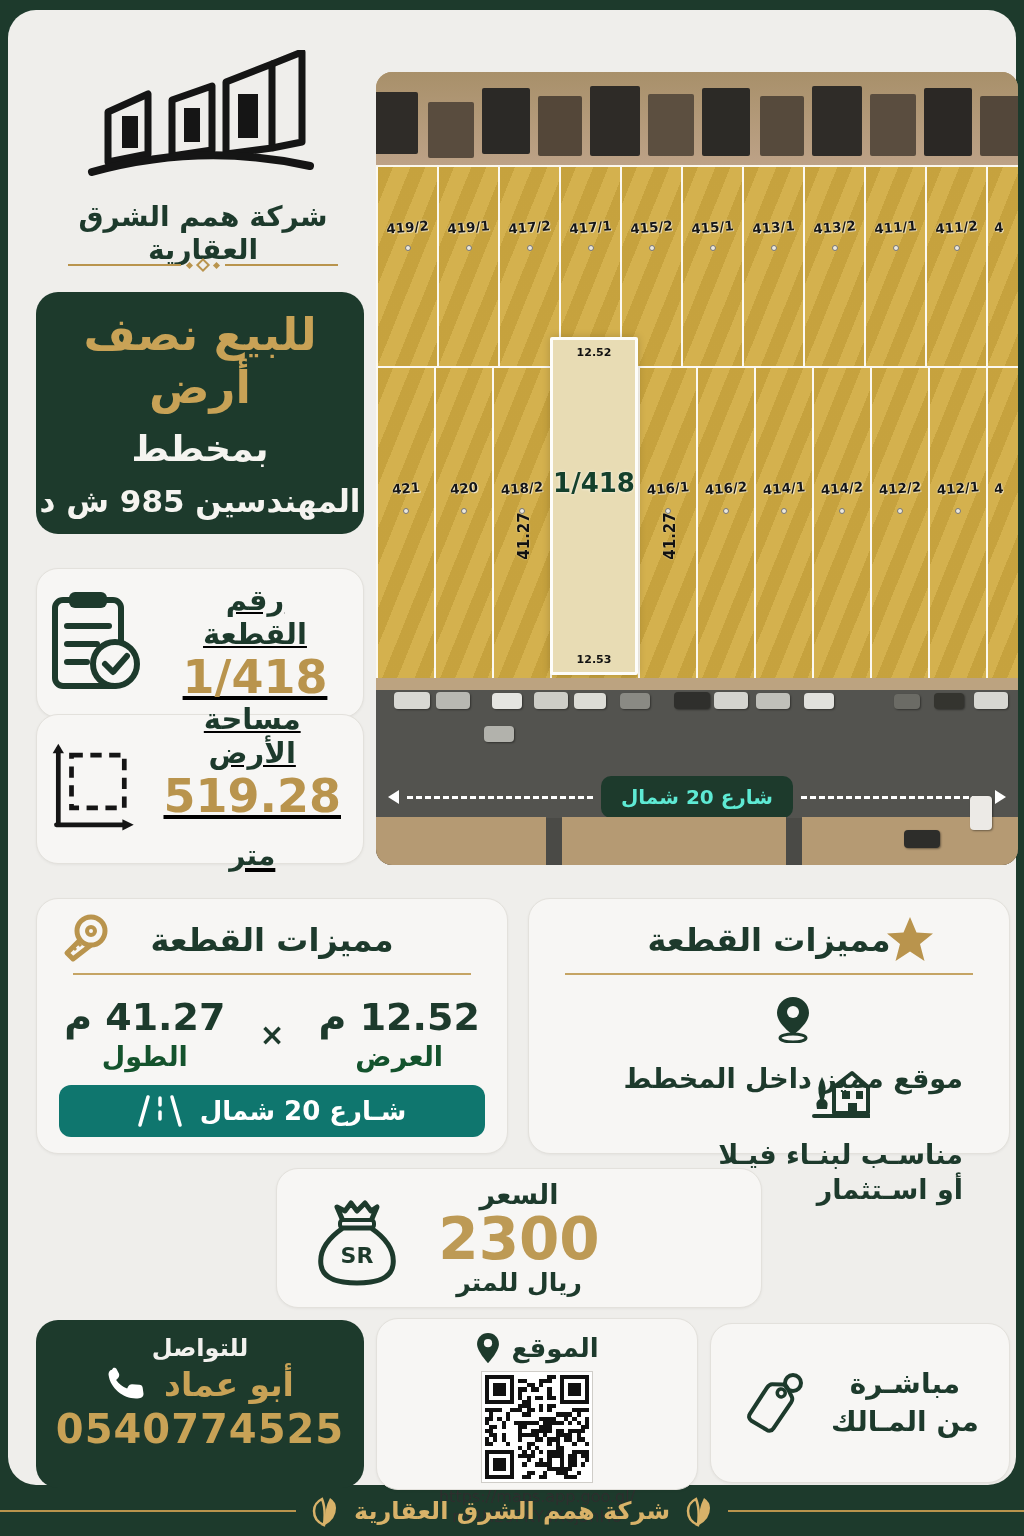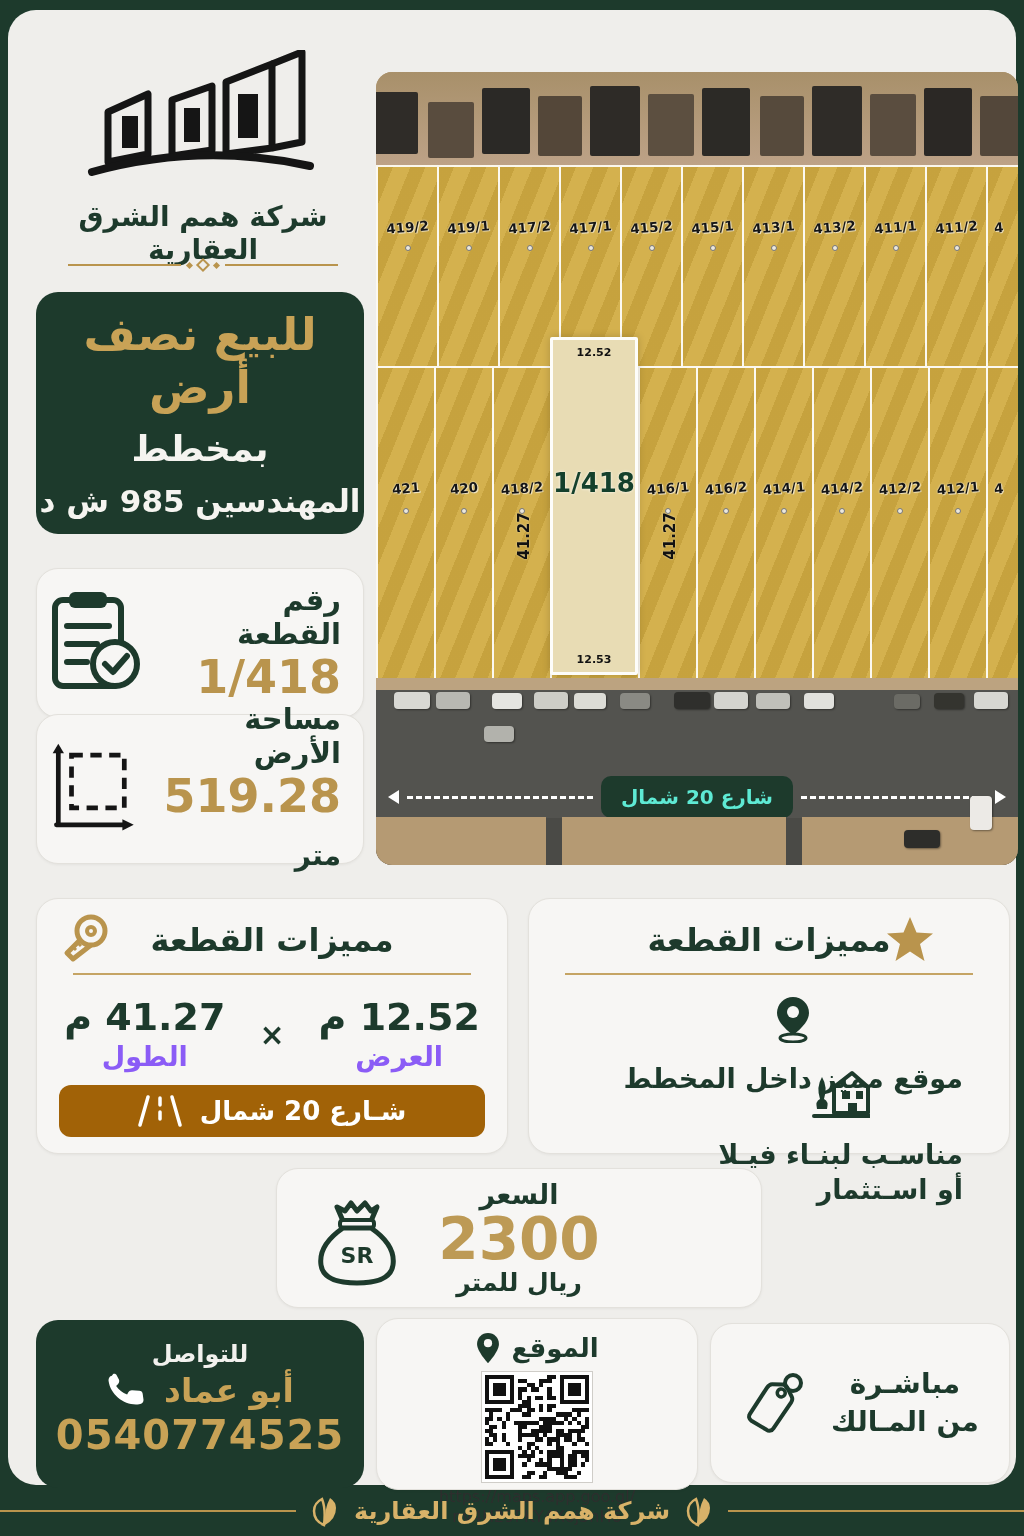--- a/index.html
+++ b/index.html
@@ -25,21 +25,21 @@
   .announce .l2 { color:#f5f4f0; font-size:36px; font-weight:bold; }
   .announce .l3 { color:#f5f4f0; font-size:31px; font-weight:bold; }
 
   
   .card { background:#f7f6f4; border:1px solid #e3e1dc; border-radius:22px;
           box-shadow:0 1px 3px rgba(0,0,0,.05); position:absolute; }
   .info-card { left:28px; width:328px; height:150px; display:flex; flex-direction:row-reverse;
                align-items:center; justify-content:flex-end; gap:26px; padding:0 22px 0 10px; }
   #card-plot { top:558px; }
   #card-area { top:704px; }
-  .info-text { text-align:right; flex:1; }
+  .info-text { text-align:center; flex:1;text-decoration:underline; }
   .info-label { color:#1d3a2c; font-size:29px; font-weight:bold; }
   .info-value { color:#b9944d; font-size:46px; font-weight:bold; line-height:1.15; }
   .info-value .unit { color:#1d3a2c; font-size:28px; font-weight:bold; }
 
   
   #map { position:absolute; top:62px; left:368px; width:642px; height:793px;
          border-radius:16px; overflow:hidden; background:#b49a74; }
   #map-topstrip { position:absolute; top:0; left:0; right:0; height:93px;
                   background:linear-gradient(#a8906a,#bda287); }
   .bldg { position:absolute; border-radius:2px; }
@@ -89,24 +89,24 @@
   #card-lengths { top:888px; left:28px; width:472px; height:256px; }
   .card-title { color:#1d3a2c; font-size:32px; font-weight:bold; text-align:center; }
   #lengths-head { position:absolute; top:22px; left:0; right:0; }
   #lengths-icon { position:absolute; top:14px; left:24px; }
   .gold-hr { position:absolute; left:36px; right:36px; height:2px; background:#c5a464; }
   #lengths-hr { top:74px; }
   #lengths-values { position:absolute; top:96px; left:0; right:0; display:flex;
                     justify-content:center; align-items:flex-start; gap:34px; }
   .dim-block { text-align:center; min-width:130px; }
   .dim-num { color:#1d3a2c; font-size:38px; font-weight:bold; }
-  .dim-sub { color:#8b5cf6; font-size:27px; font-weight:bold; margin-top:2px; }
+  .dim-sub { color:#14532d; font-size:27px; font-weight:bold; margin-top:2px; }
   .times { color:#1d3a2c; font-size:30px; font-weight:bold; margin-top:22px; }
   #lengths-street { position:absolute; left:22px; right:22px; bottom:16px; height:52px;
-                    background:#a16207; border-radius:12px; display:flex; align-items:center;
+                    background:#0f766e; border-radius:12px; display:flex; align-items:center;
                     justify-content:center; gap:18px; color:#fff; font-size:26px; font-weight:bold; }
 
   
   #card-features { top:888px; left:520px; width:482px; height:256px; }
   #features-head { position:absolute; top:22px; left:0; right:0; }
   #features-icon { position:absolute; top:16px; right:74px; }
   #features-hr { top:74px; }
   .feat-item { position:absolute; right:46px; display:flex; align-items:center; gap:18px;flex-direction:column; }
   #feat1 { top:96px; }
   #feat2 { top:158px; }
@@ -116,21 +116,21 @@
   #card-price { top:1158px; left:268px; width:486px; height:140px; }
   #price-text { position:absolute; top:10px; right:120px; left:120px; text-align:center; }
   .price-label { color:#1d3a2c; font-size:27px; font-weight:bold; }
   .price-value { color:#bd9a55; font-size:58px; font-weight:bold; line-height:1.0; }
   .price-unit { color:#1d3a2c; font-size:25px; font-weight:bold; }
   #price-icon { position:absolute; top:26px; left:36px; }
 
   
   #card-contact { position:absolute; top:1310px; left:28px; width:328px; height:168px;
                   background:#1d3a2c; border-radius:22px; text-align:center; padding-top:14px; }
-  .contact-label { color:#f2f1ee; font-size:24px; font-weight:bold;margin-top:6px; }
+  .contact-label { color:#f2f1ee; font-size:24px; font-weight:bold; }
   .contact-name-row { display:flex; align-items:center; justify-content:center; gap:18px; margin-top:2px; }
   .contact-name { color:#c8a256; font-size:33px; font-weight:bold; }
   .contact-phone { color:#c8a256; font-size:40px; font-weight:bold; margin-top:2px; letter-spacing:1px; }
 
   #card-location { top:1308px; left:368px; width:322px; height:172px; text-align:center; }
   #loc-head { display:flex; align-items:center; justify-content:center; gap:10px; margin-top:12px; }
   .loc-title { color:#1d3a2c; font-size:26px; font-weight:bold; }
   #qr-box { margin:6px auto 4px auto; width:112px; height:112px; background:#fff;
             border:1px solid #cfcdc8; display:flex; align-items:center; justify-content:center; }
   .loc-url { color:#2e2e2e; font-size:16px; line-height:1.25; direction:ltr; }

